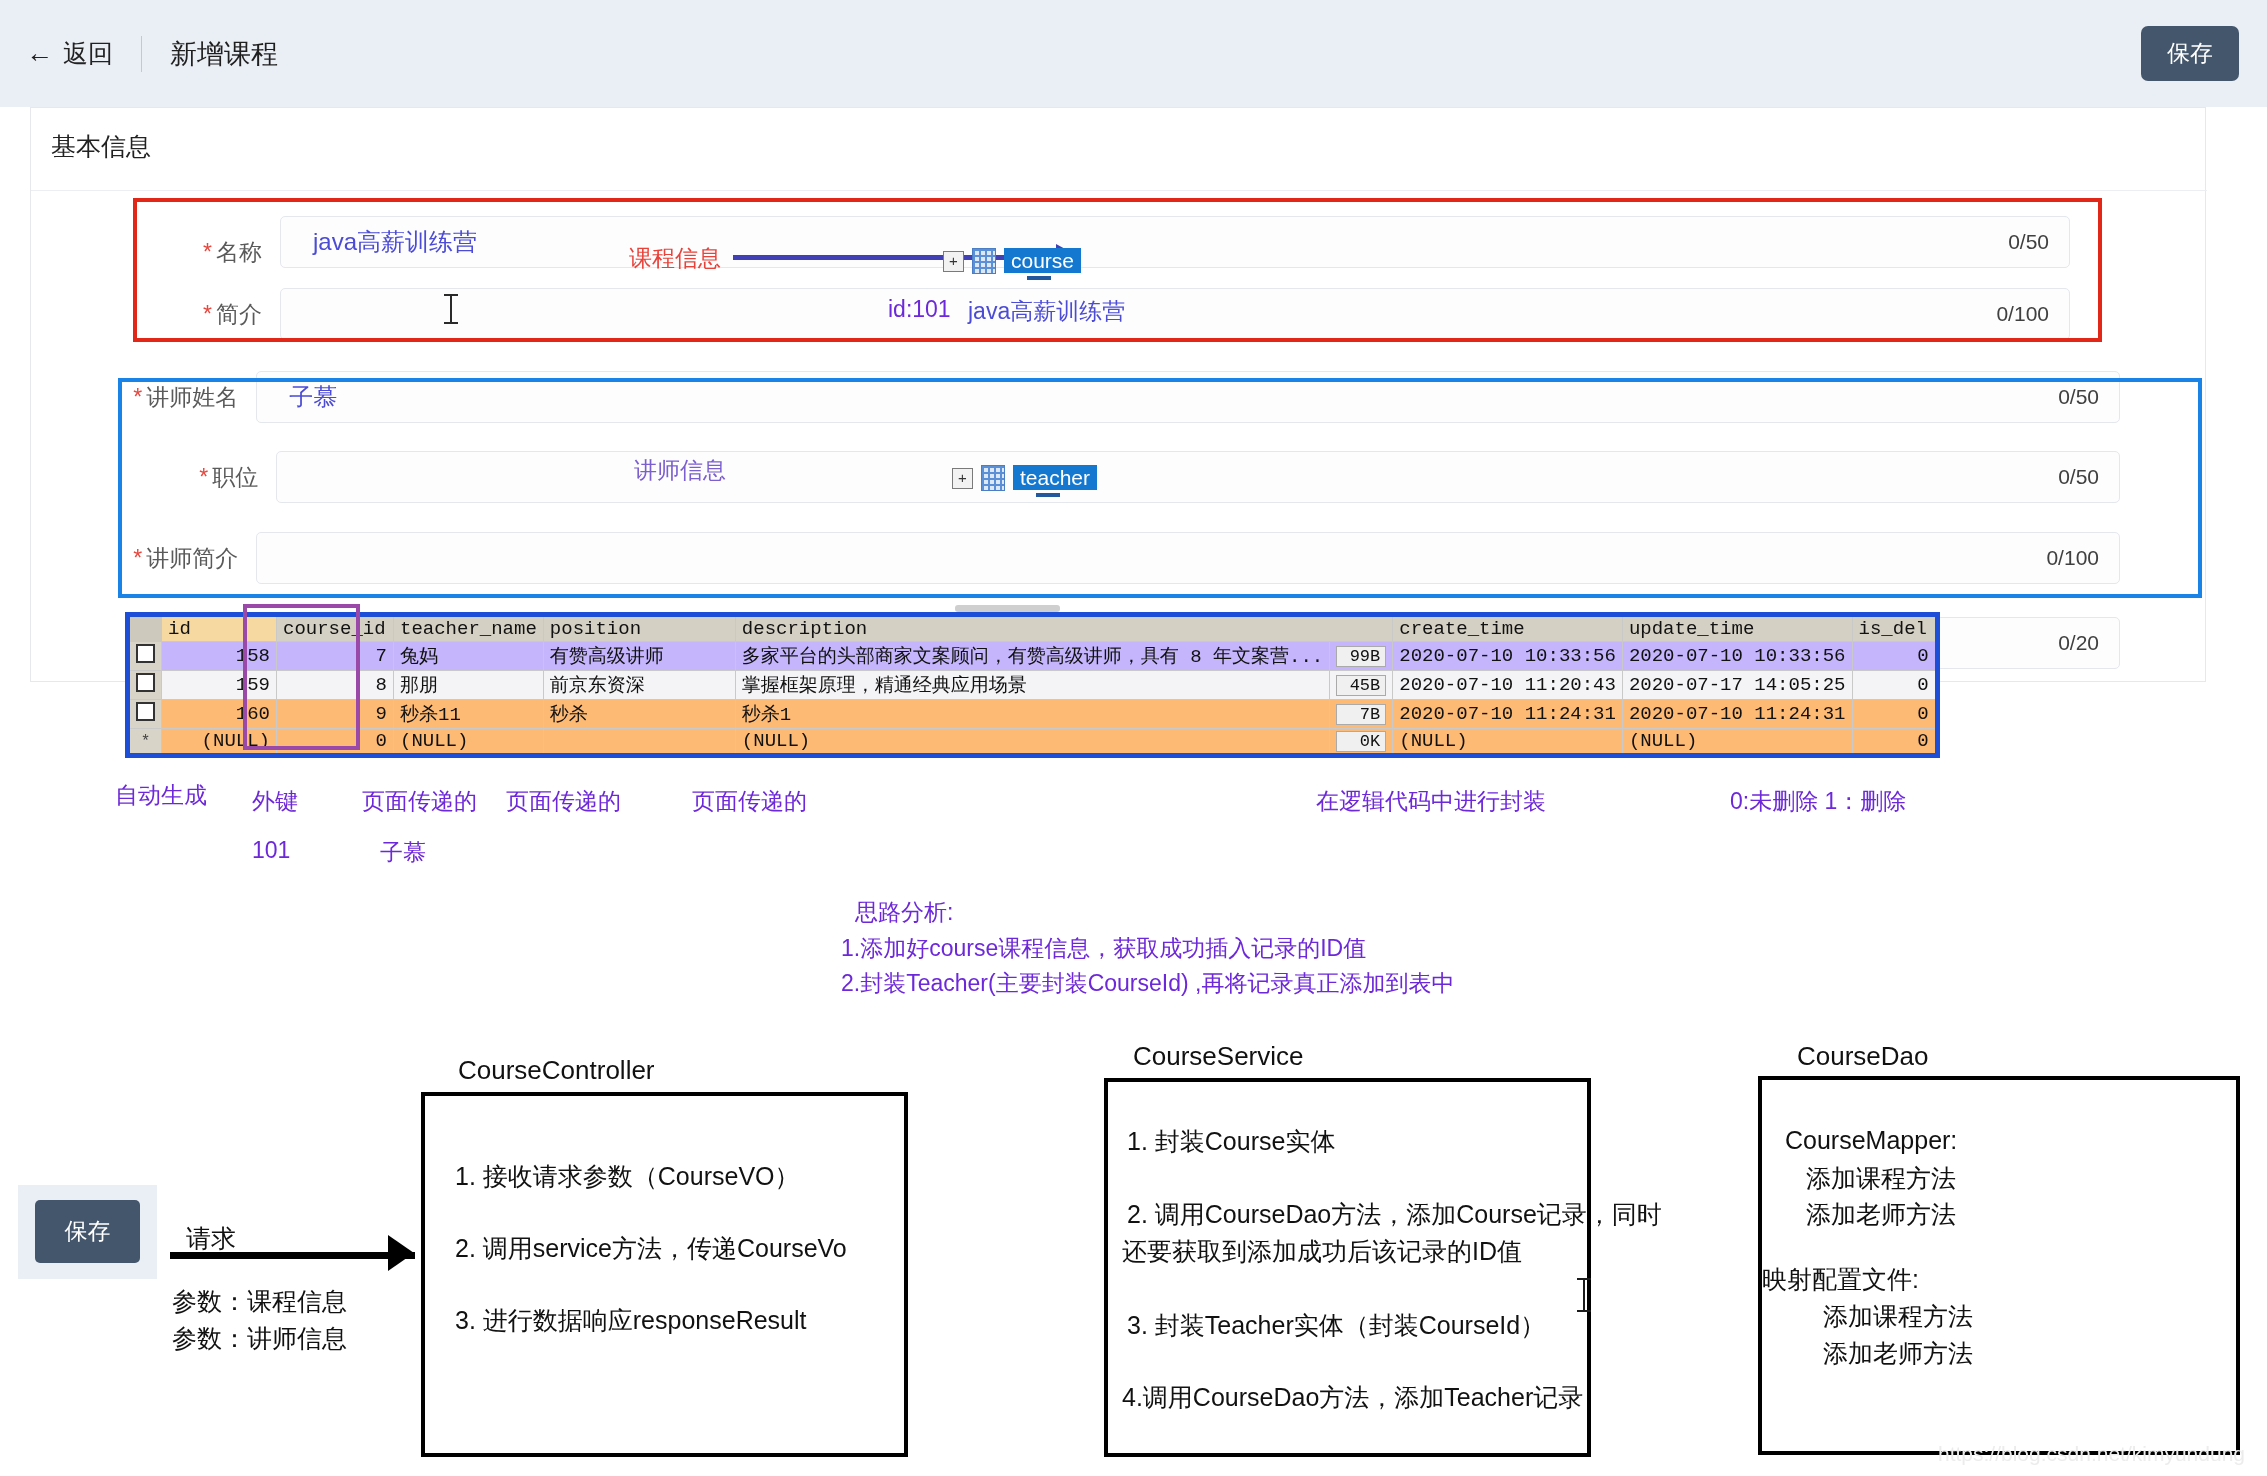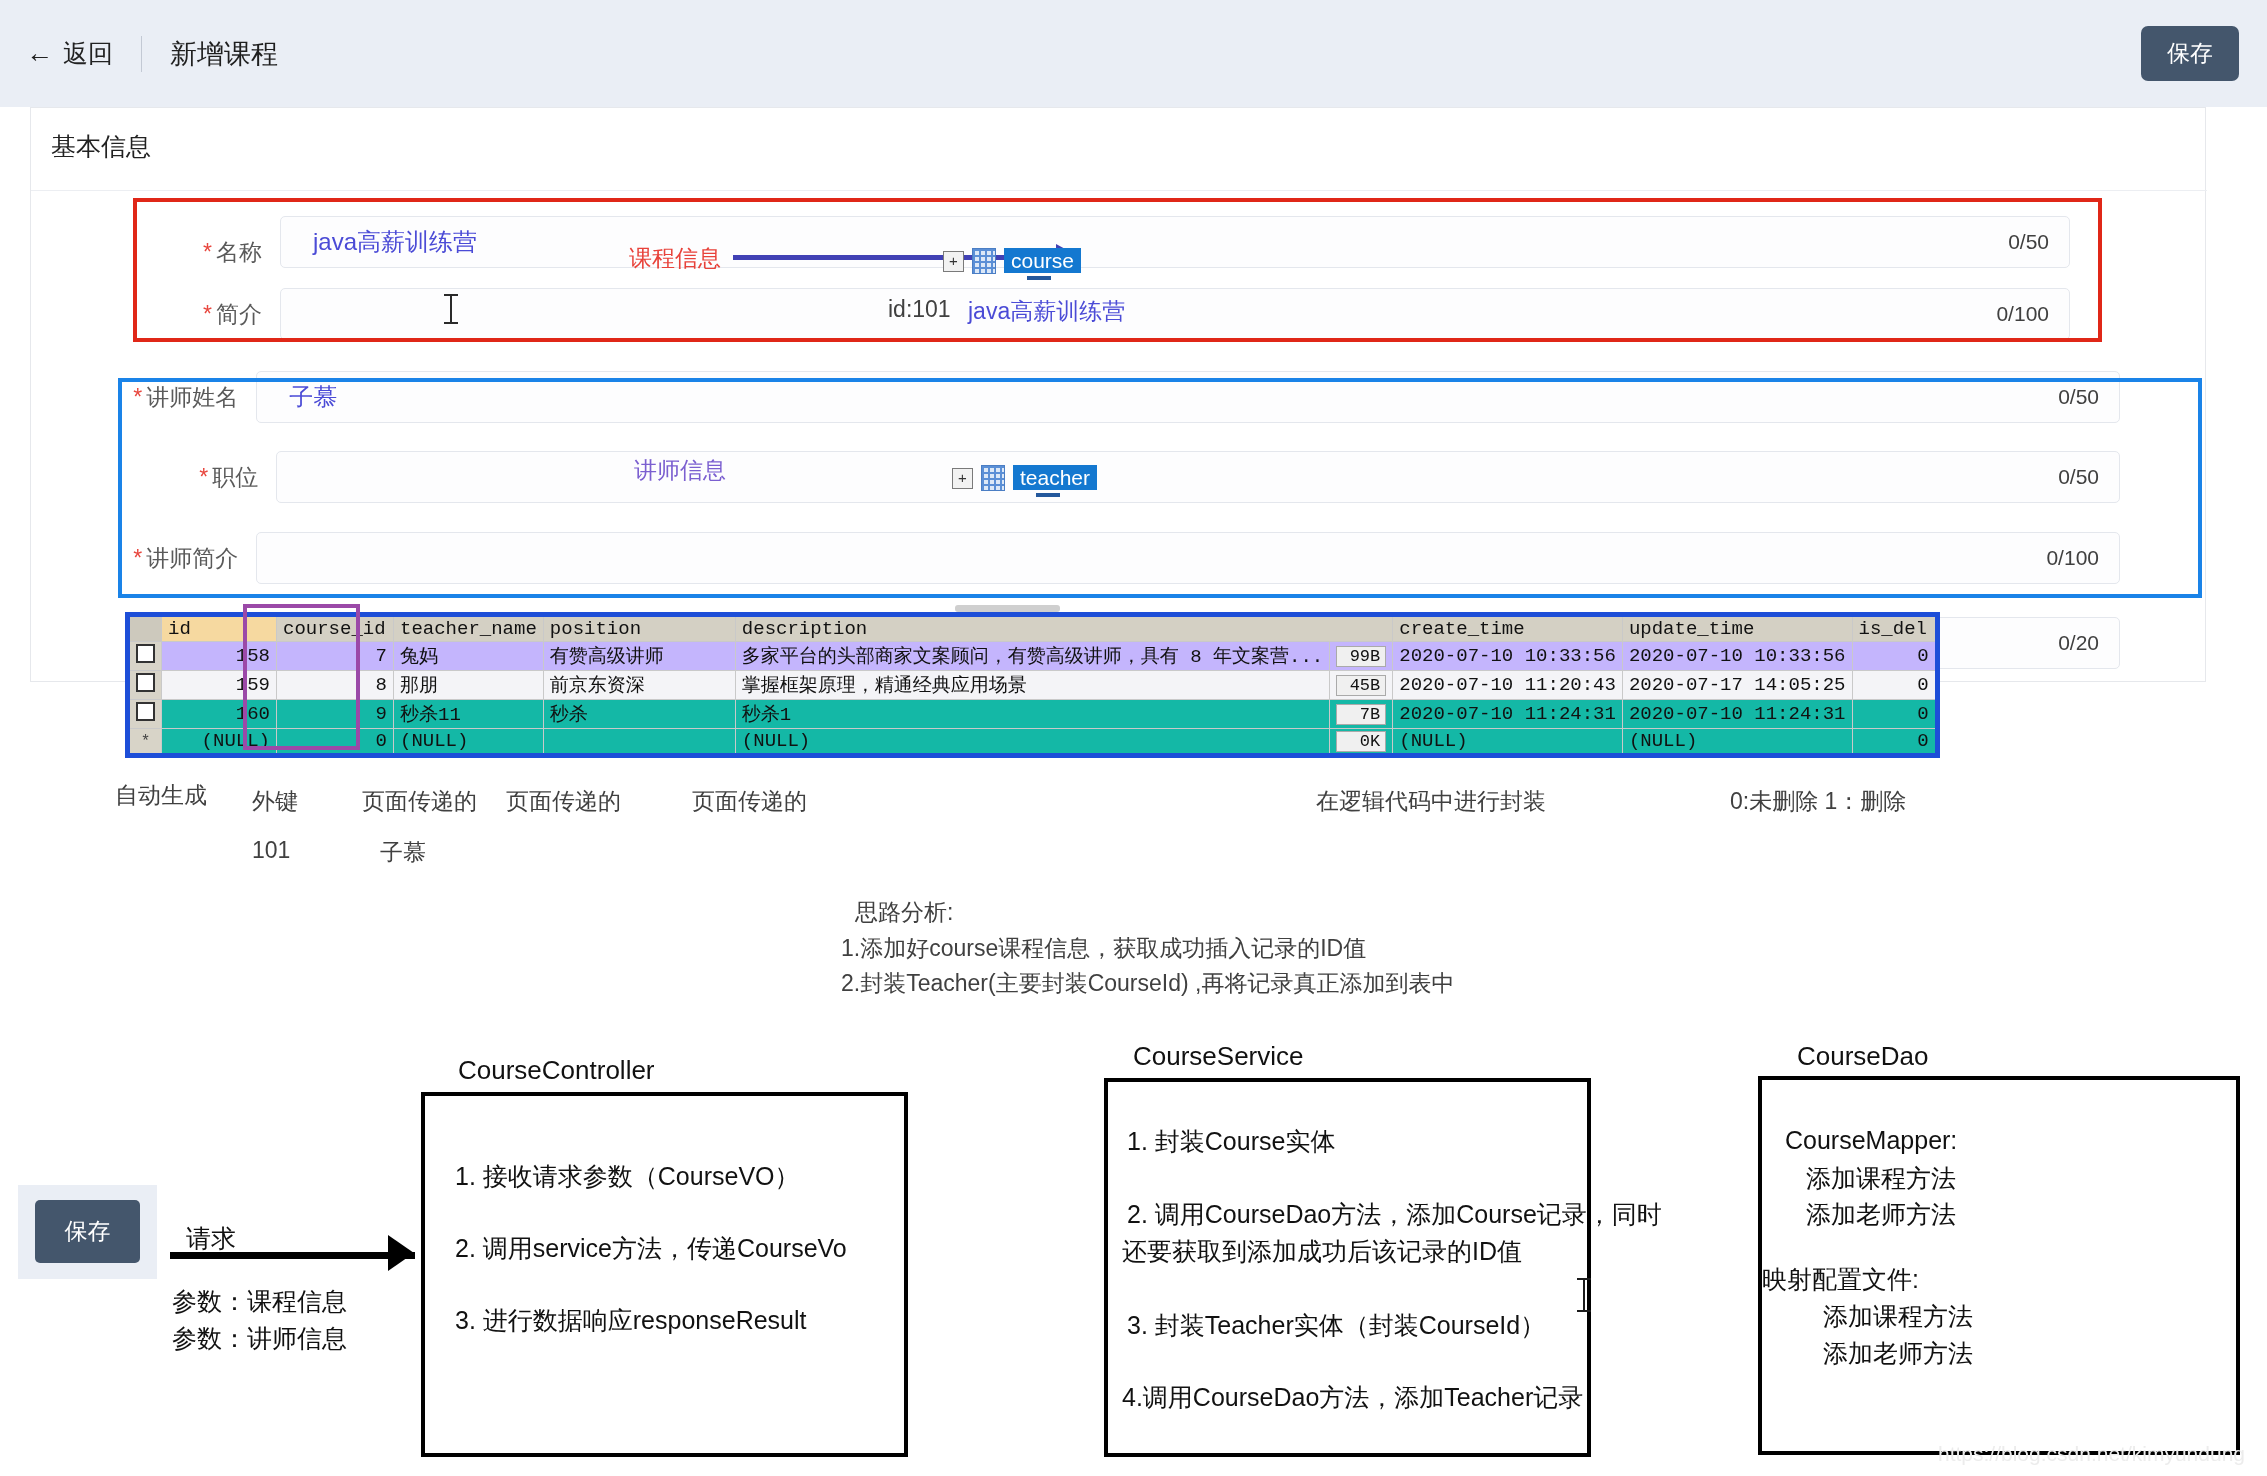--- a/index.html
+++ b/index.html
@@ -66,21 +66,21 @@
     font-size:24px;color:#4b4bd6;padding-left:32px;
   }
   .counter{
     position:absolute;right:20px;top:50%;transform:translateY(-50%);
     font-size:21px;color:#404040;
   }
   
   .anno{position:absolute;font-size:23px;z-index:8;}
   .anno-red{color:#e8423a;}
   .anno-purple{color:#7b5fd0;}
-  .anno-pink{color:#404040;}
+  .anno-pink{color:#6d28d9;}
   .arrow-line{
     position:absolute;height:5px;background:#4141b5;z-index:8;
   }
   .arrow-head{
     position:absolute;width:0;height:0;z-index:8;
     border-top:13px solid transparent;border-bottom:13px solid transparent;
     border-left:24px solid #4141b5;
   }
   .tbl-tag{
     position:absolute;display:flex;align-items:center;gap:8px;z-index:8;
@@ -120,21 +120,21 @@
   .dbgrid td,.dbgrid th{
     border:1px solid #c9c9c9;padding:1px 6px;height:24px;
     white-space:nowrap;font-weight:normal;box-sizing:border-box;
   }
   .dbgrid th{background:#d4d0c4;text-align:left;}
   .dbgrid th.pk{background:#f6d9a0;}
   .dbgrid th.sel{background:#cdc9bd;}
   .dbgrid td.num{text-align:right;}
   .dbgrid tr.r0 td{background:#c4b5fd;}
   .dbgrid tr.r1 td,.dbgrid tr.r3 td{background:#f4f4f7;}
-  .dbgrid tr.r2 td,.dbgrid tr.r4 td{background:#14b8a6;}
+  .dbgrid tr.r2 td,.dbgrid tr.r4 td{background:#fdba74;}
   .cbcell{width:32px;background:#d8d4c8 !important;text-align:center;}
   .cbox{
     display:inline-block;width:15px;height:15px;border:2px solid #333;background:#fff;
   }
   .star{font-size:16px;color:#444;}
   .sizebox{
     display:inline-block;border:1px solid #aaa;background:#f0f0f0;
     padding:0 5px;font-size:17px;min-width:38px;text-align:right;
   }
   .hl-course-col{

